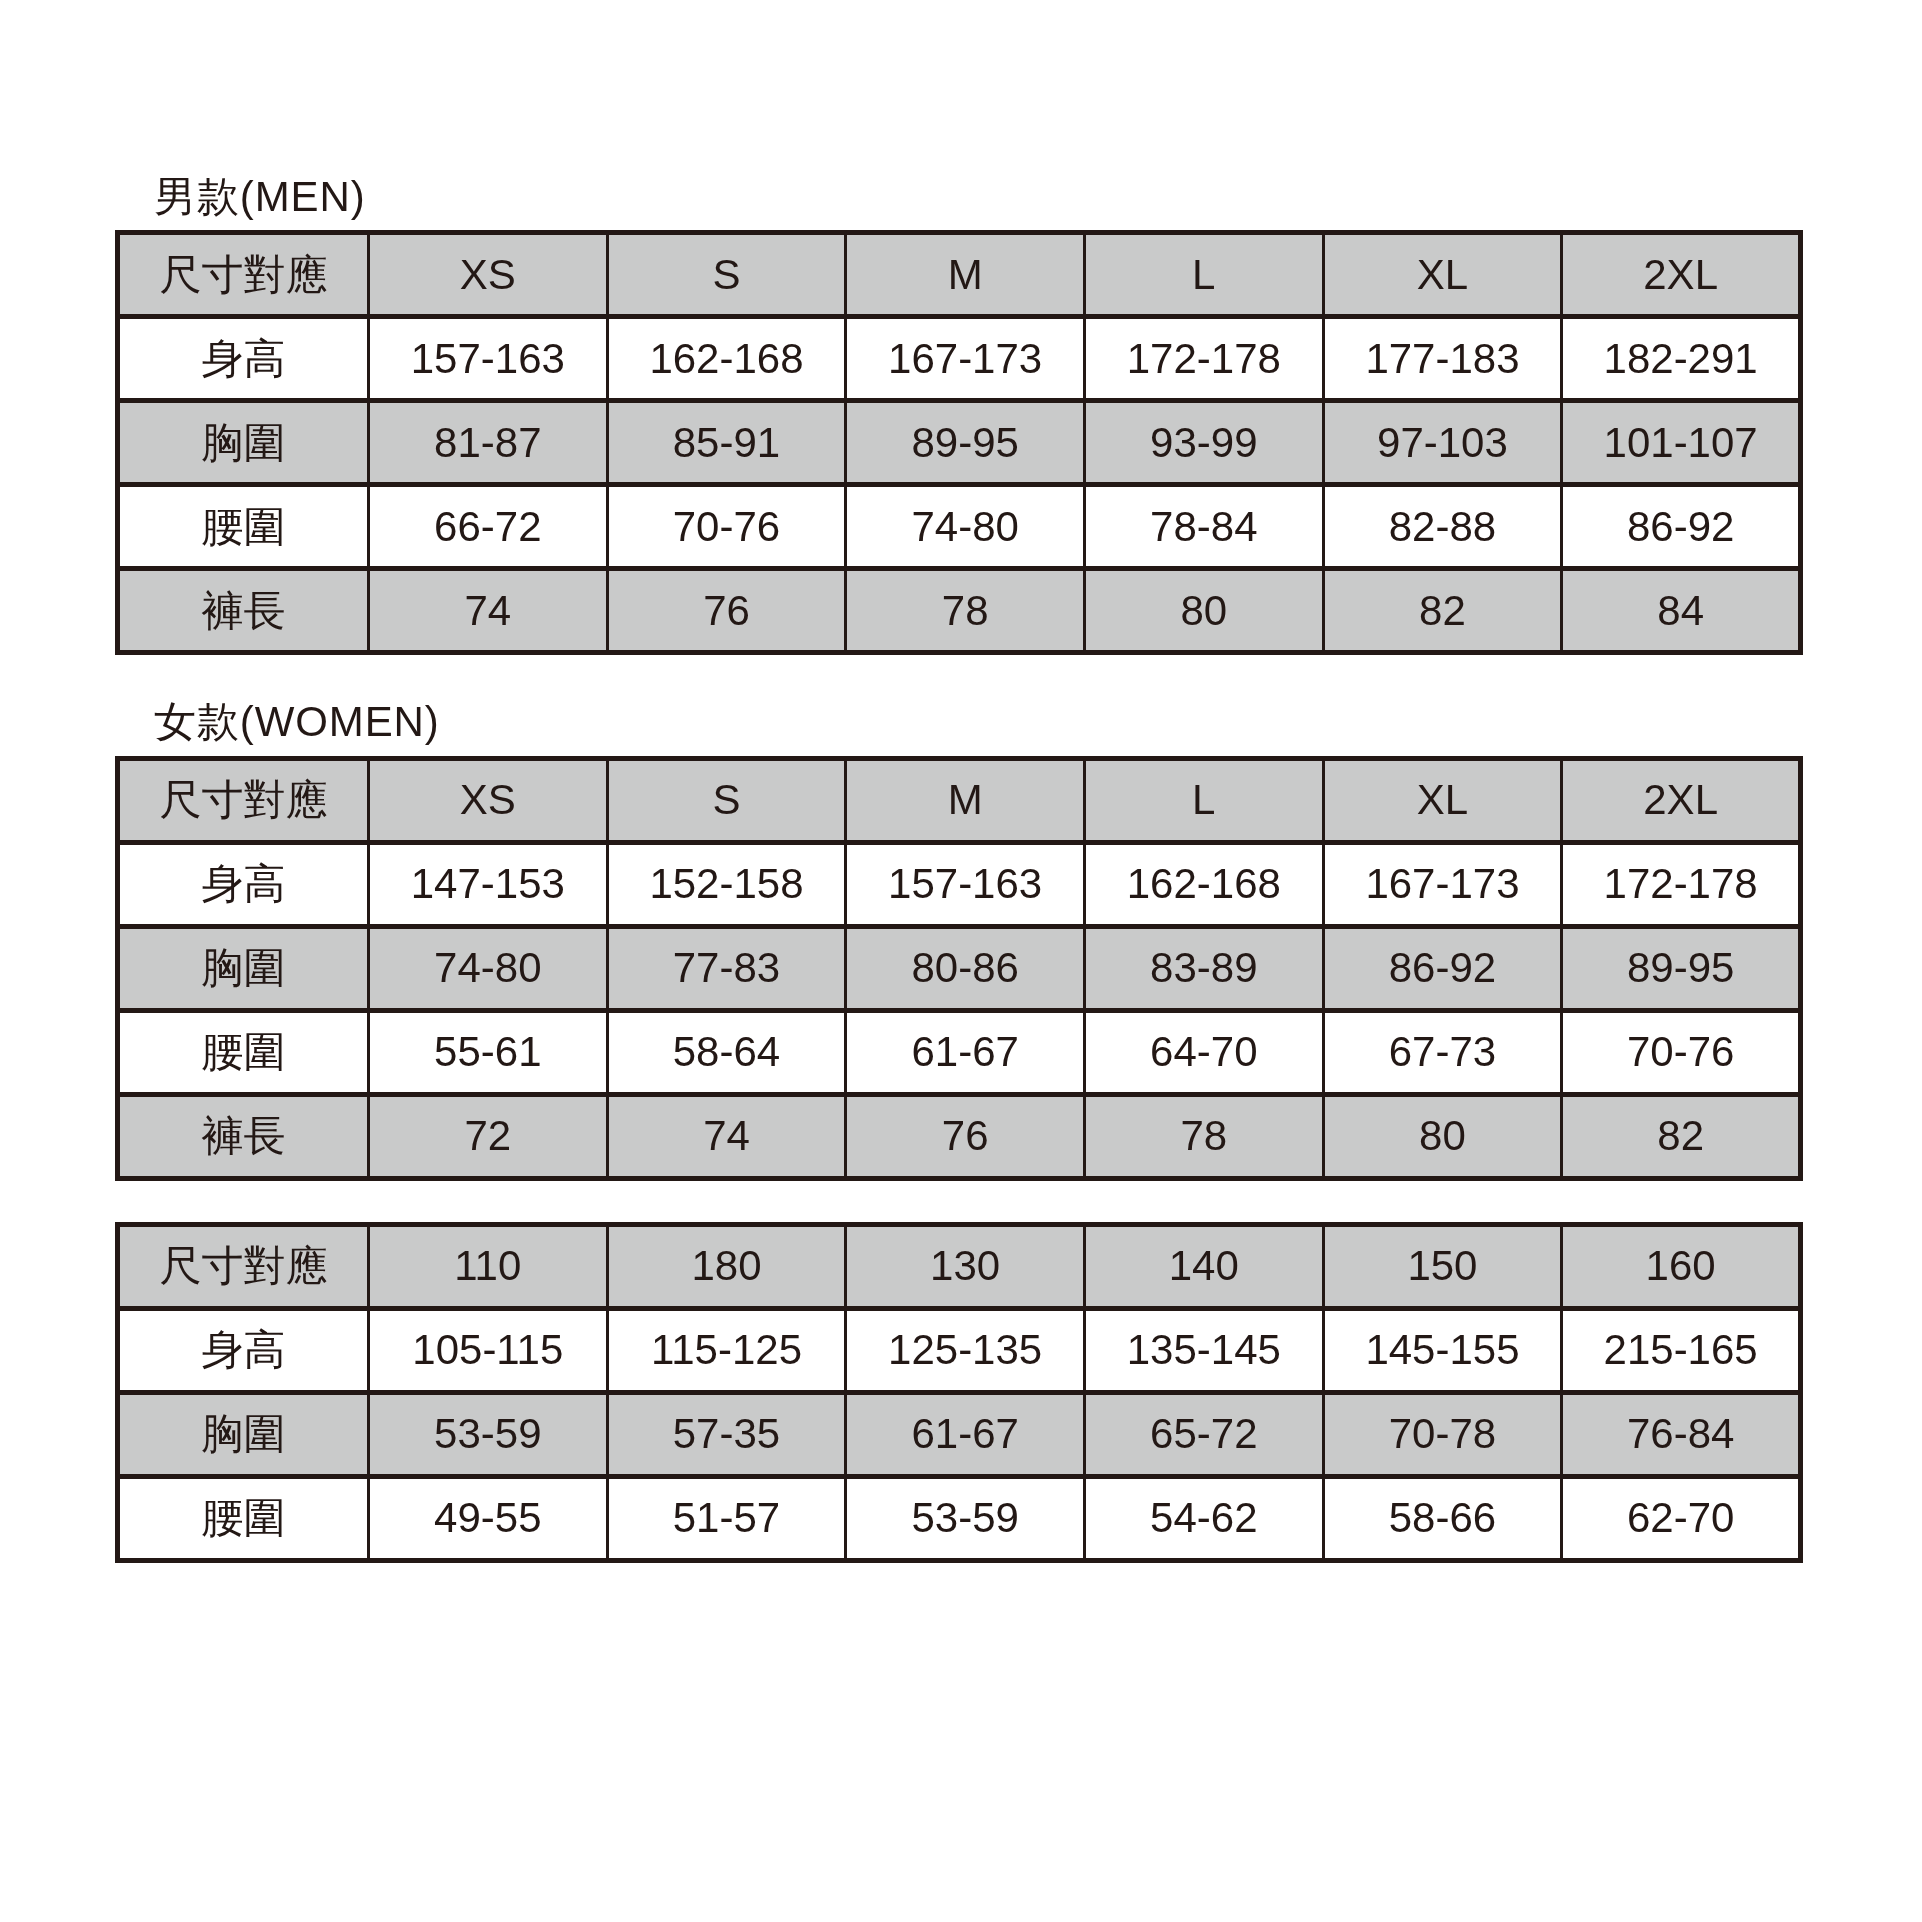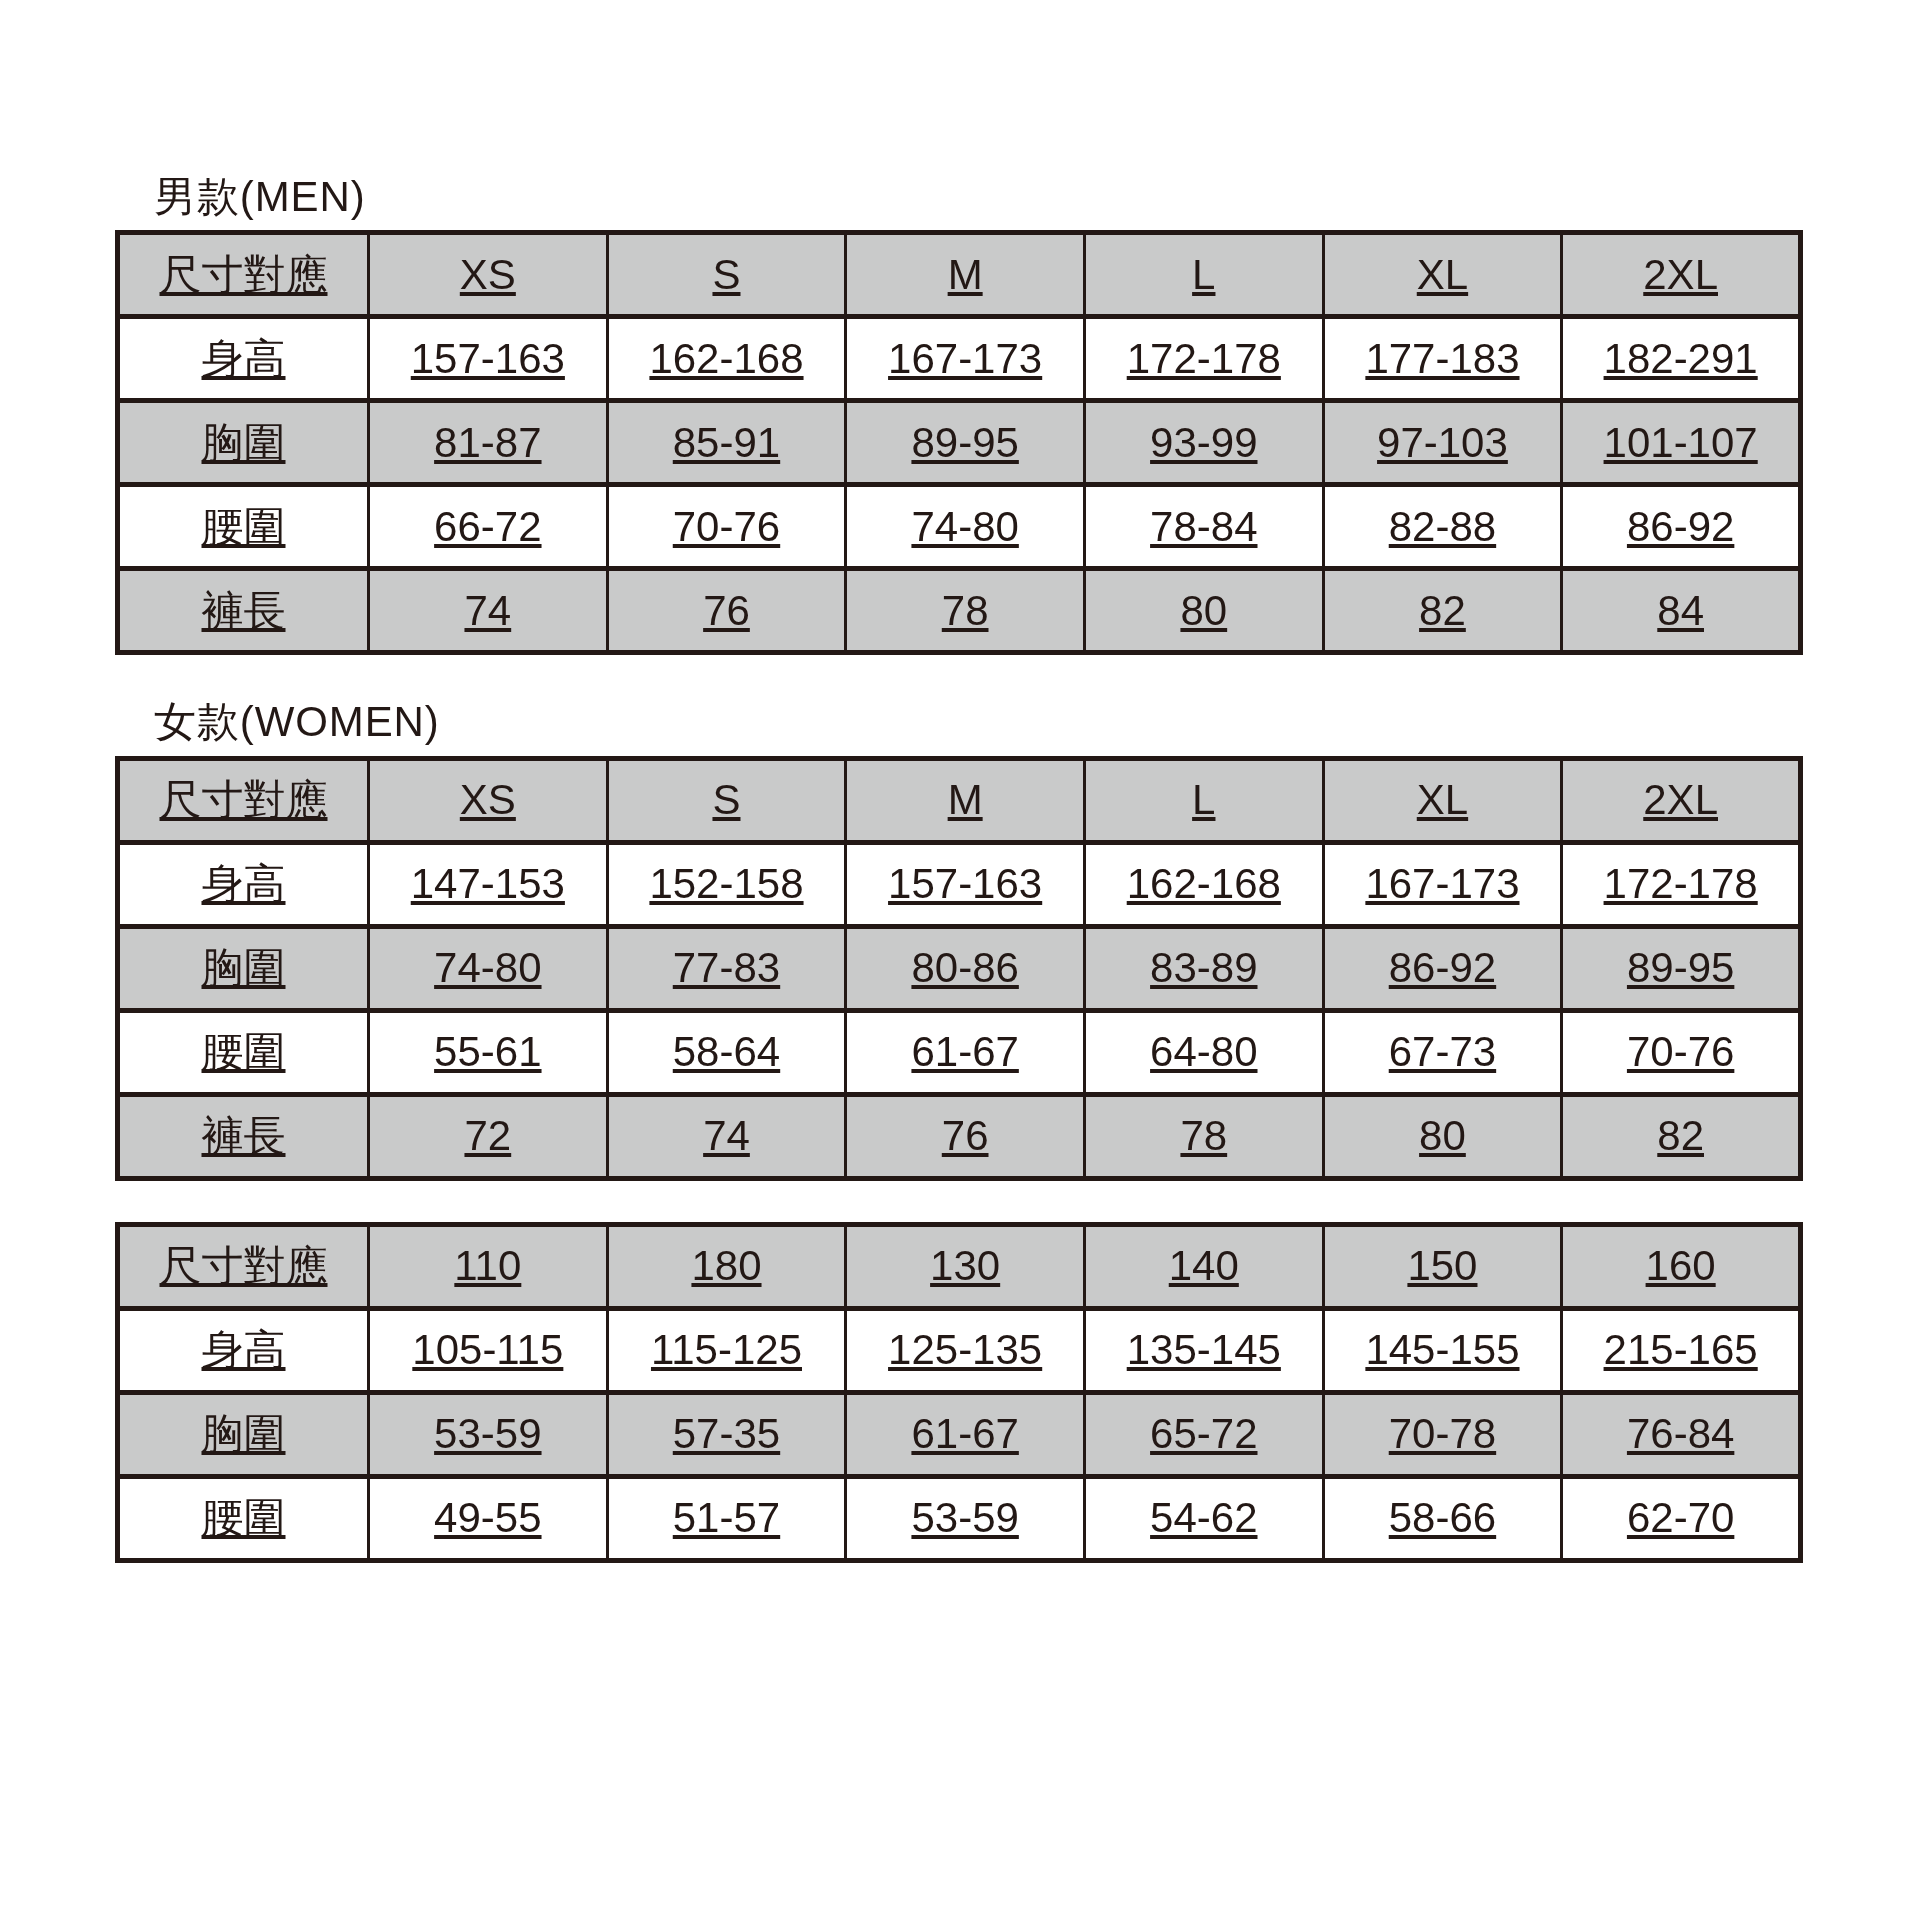--- a/index.html
+++ b/index.html
@@ -18,21 +18,20 @@
     font-weight: normal;
     line-height: 52px;
     margin: 0 0 7.4px 39px;
     letter-spacing: 0.9px;
   }
   table.size-table {
     width: 100%;
     border-collapse: collapse;
     table-layout: fixed;
     border: 5.5px solid #231815;
-    text-decoration: underline;
   }
   .size-table col.label-col { width: 251px; }
   .size-table th, .size-table td {
     height: 84px;
     padding: 0;
     text-align: center;
     vertical-align: middle;
     font-size: 42px;
     font-weight: normal;
     border-left: 3.7px solid #231815;
@@ -148,21 +147,21 @@
         <td>80-86</td>
         <td>83-89</td>
         <td>86-92</td>
         <td>89-95</td>
       </tr>
       <tr>
         <td>腰圍</td>
         <td>55-61</td>
         <td>58-64</td>
         <td>61-67</td>
-        <td>64-80</td>
+        <td>64-70</td>
         <td>67-73</td>
         <td>70-76</td>
       </tr>
       <tr>
         <td>褲長</td>
         <td>72</td>
         <td>74</td>
         <td>76</td>
         <td>78</td>
         <td>80</td>

